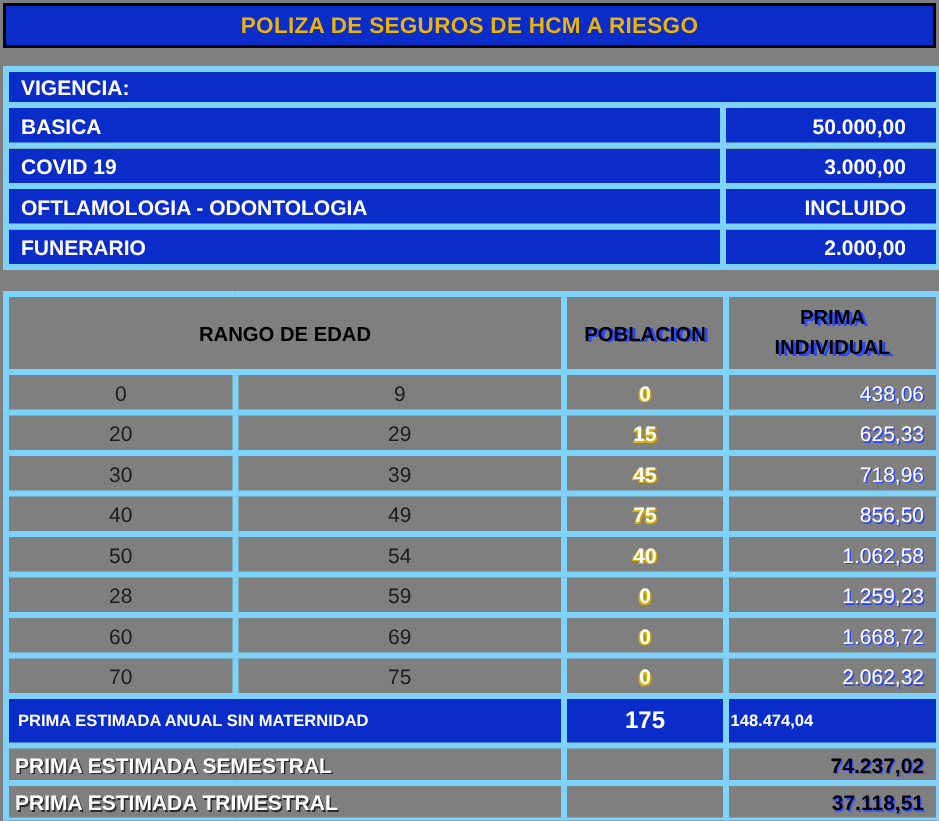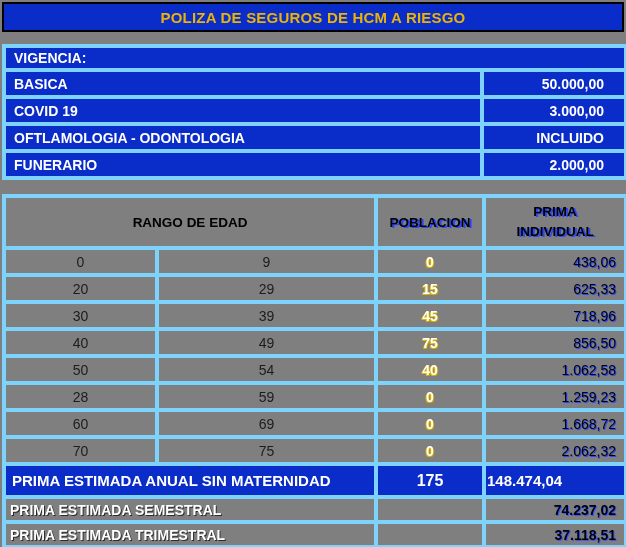--- a/index.html
+++ b/index.html
@@ -76,31 +76,31 @@
   }
   .rates .pop {
     text-align: center;
     color: #fff;
     font-weight: bold;
     text-shadow: -1px 1px 0 #DDB800, 1px 1px 0 #C7A700;
   }
   .rates .premium {
     text-align: right;
     padding-right: 8px;
-    color: #000000;
+    color: #ffffff;
     text-shadow: 1px 1px 0 #2946FF;
   }
   .prima-two-line { line-height: 1.45; }
 
   
   .rates .total-blue td {
     background: #0A2CC9;
     color: #fff;
     font-weight: bold;
-    font-size: 15px;
+    font-size: 11px;
     height: 27px;
   }
   .rates .total-blue .t-label { padding-left: 6px; }
   .rates .total-blue .t-pop   { text-align: center; font-size: 16px; }
   .rates .total-blue .t-value { text-align: left; padding-right: 8px; }
 
   .rates .total-gray td { height: 19px; }
   .rates .total-gray .t-label {
     padding-left: 4px;
     color: #fff;

